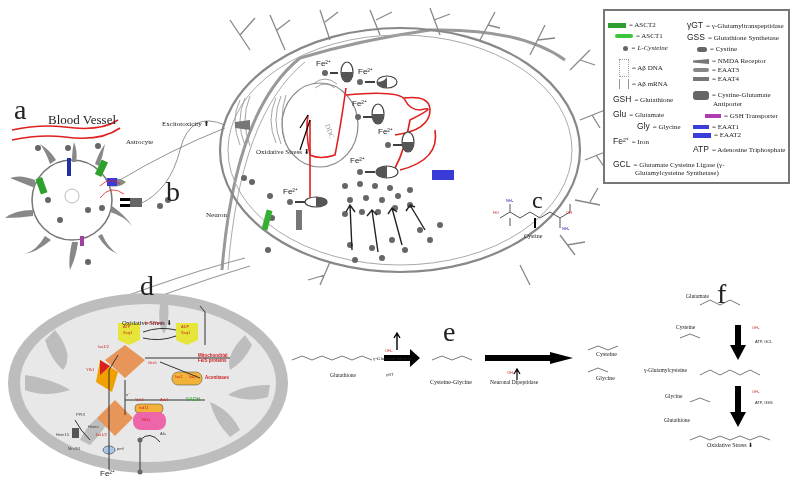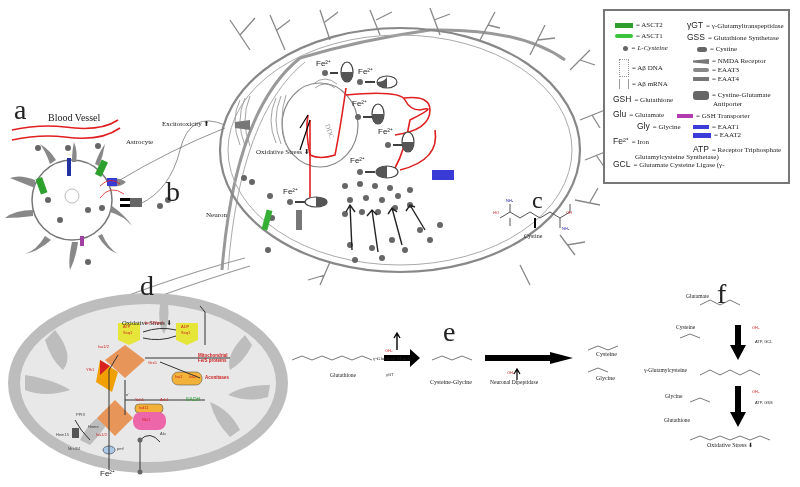--- a/index.html
+++ b/index.html
@@ -237,21 +237,21 @@
     <path d="M700 375 L710 370 L720 375 L730 370 L740 375 L750 370 L760 375"></path>
     <path d="M690 402 L700 398 L710 402"></path>
     <path d="M690 440 L700 436 L710 440 L720 436 L730 440 L740 436 L750 440 L760 436 L770 440"></path>
   </g>
 
   <path d="M735 325 L741 325 L741 345 L746 345 L738 360 L730 345 L735 345z" fill="#000"></path>
   <path d="M735 386 L741 386 L741 412 L746 412 L738 427 L730 412 L735 412z" fill="#000"></path>
 </svg>
 
 <div class="panel-letter" style="left:14px;top:96px;">a</div>
-<div class="t lbl" style="left:48px;top:113px;font-size:10px;">Blood Vessel</div>
+<div class="t lbl" style="left:48px;top:113px;font-size:13px;">Blood Vessel</div>
 <div class="t lbl" style="left:126px;top:139px;font-size:7px;">Astrocyte</div>
 <div class="panel-letter" style="left:166px;top:178px;">b</div>
 <div class="t lbl" style="left:162px;top:113px;font-size:7px;margin-top:8px;"><span>Excitotoxicity</span> <span>⬆</span></div>
 <div class="t lbl" style="left:206px;top:212px;font-size:7px;">Neuron</div>
 <div class="t lbl" style="left:256px;top:149px;font-size:7px;"><span>Oxidative Stress</span> <span>⬇</span></div>
 
 <div class="t sans" style="left:316px;top:60px;font-size:8px;">Fe²⁺</div>
 <div class="t sans" style="left:358px;top:68px;font-size:8px;">Fe²⁺</div>
 <div class="t sans" style="left:352px;top:100px;font-size:8px;">Fe²⁺</div>
 <div class="t sans" style="left:378px;top:128px;font-size:8px;">Fe²⁺</div>
@@ -311,38 +311,38 @@
 <div class="t sans" style="left:752px;top:326px;font-size:4px;color:#c22;">OH₂</div>
 <div class="t sans" style="left:755px;top:340px;font-size:4px;">ATP, GCL</div>
 <div class="t lbl" style="left:644px;top:368px;font-size:5.5px;">γ-Glutamylcysteine</div>
 <div class="t lbl" style="left:665px;top:394px;font-size:5.5px;">Glycine</div>
 <div class="t sans" style="left:752px;top:390px;font-size:4px;color:#c22;">OH₂</div>
 <div class="t sans" style="left:755px;top:401px;font-size:4px;">ATP, GSS</div>
 <div class="t lbl" style="left:664px;top:418px;font-size:5.5px;">Glutathione</div>
 <div class="t lbl" style="left:707px;top:442px;font-size:6px;"><span>Oxidative Stress</span> <span>⬇</span></div>
 
 <div id="legend">
-  <div class="row" style="left:10px;top:10px;"><span class="sym" style="width:18px;height:5px;background:#2e9e2e;"></span><span>= ASCT2</span></div>
+  <div class="row" style="left:3px;top:10px;"><span class="sym" style="width:18px;height:5px;background:#2e9e2e;"></span><span>= ASCT2</span></div>
   <div class="row" style="left:10px;top:21px;"><span class="sym" style="width:18px;height:4px;background:#3cc43c;border-radius:2px;"></span><span>= ASCT1</span></div>
   <div class="row" style="left:18px;top:33px;"><span class="sym" style="width:5px;height:5px;background:#666;border-radius:50%;"></span><span style="font-style:italic;">= L-Cysteine</span></div>
   <div class="row" style="left:14px;top:48px;"><span class="sym" style="width:8px;height:16px;border:1px dotted #999;"></span><span>= Aβ DNA</span></div>
   <div class="row" style="left:14px;top:68px;"><span class="sym" style="width:8px;height:10px;border-left:1px solid #999;border-right:1px solid #999;"></span><span>= Aβ mRNA</span></div>
   <div class="row" style="left:8px;top:84px;"><span class="abbr">GSH</span><span>= Glutathione</span></div>
   <div class="row" style="left:8px;top:99px;"><span class="abbr">Glu</span><span>= Glutamate</span></div>
   <div class="row" style="left:8px;top:111px;margin-left:24px;"><span class="abbr">Gly</span><span>= Glycine</span></div>
   <div class="row" style="left:8px;top:126px;"><span class="abbr">Fe²⁺</span><span>= Iron</span></div>
 
   <div class="row" style="left:82px;top:10px;"><span class="abbr">γGT</span><span>= γ-Glutamyltranspeptidase</span></div>
   <div class="row" style="left:82px;top:22px;"><span class="abbr">GSS</span><span>= Glutathione Synthetase</span></div>
   <div class="row" style="left:92px;top:34px;"><span class="sym" style="width:10px;height:5px;background:#666;border-radius:3px;"></span><span>= Cystine</span></div>
   <div class="row" style="left:88px;top:46px;"><span class="sym" style="width:16px;height:5px;background:#777;clip-path:polygon(0 30%,100% 0,100% 100%,0 70%);"></span><span>= NMDA Receptor</span></div>
   <div class="row" style="left:88px;top:55px;"><span class="sym" style="width:16px;height:4px;background:#888;border-radius:2px;"></span><span>= EAAT3</span></div>
   <div class="row" style="left:88px;top:64px;"><span class="sym" style="width:16px;height:4px;background:#777;"></span><span>= EAAT4</span></div>
   <div class="row" style="left:88px;top:80px;"><span class="sym" style="width:16px;height:9px;background:#666;border-radius:3px;"></span><span>= Cystine-Glutamate</span></div>
   <div class="row" style="left:108px;top:89px;"><span>Antiporter</span></div>
-  <div class="row" style="left:72px;top:101px;"><span class="sym" style="width:16px;height:4px;background:#b03cb0;"></span><span>= GSH Transporter</span></div>
+  <div class="row" style="left:100px;top:101px;"><span class="sym" style="width:16px;height:4px;background:#b03cb0;"></span><span>= GSH Transporter</span></div>
   <div class="row" style="left:88px;top:112px;"><span class="sym" style="width:16px;height:4px;background:#3c3cd8;"></span><span>= EAAT1</span></div>
   <div class="row" style="left:88px;top:120px;"><span class="sym" style="width:18px;height:5px;background:#3c3cd8;"></span><span>= EAAT2</span></div>
-  <div class="row" style="left:88px;top:134px;"><span class="abbr">ATP</span><span>= Receptor Triphosphate</span></div>
+  <div class="row" style="left:88px;top:134px;"><span class="abbr">ATP</span><span>= Adenosine Triphosphate</span></div>
 
   <div class="row" style="left:8px;top:149px;"><span class="abbr">GCL</span><span>= Glutamate Cysteine Ligase (γ-</span></div>
-  <div class="row" style="left:30px;top:142px;"><span>Glutamylcysteine Synthetase)</span></div>
+  <div class="row" style="left:30px;top:158px;"><span>Glutamylcysteine Synthetase)</span></div>
 </div>
 
 </body></html>

